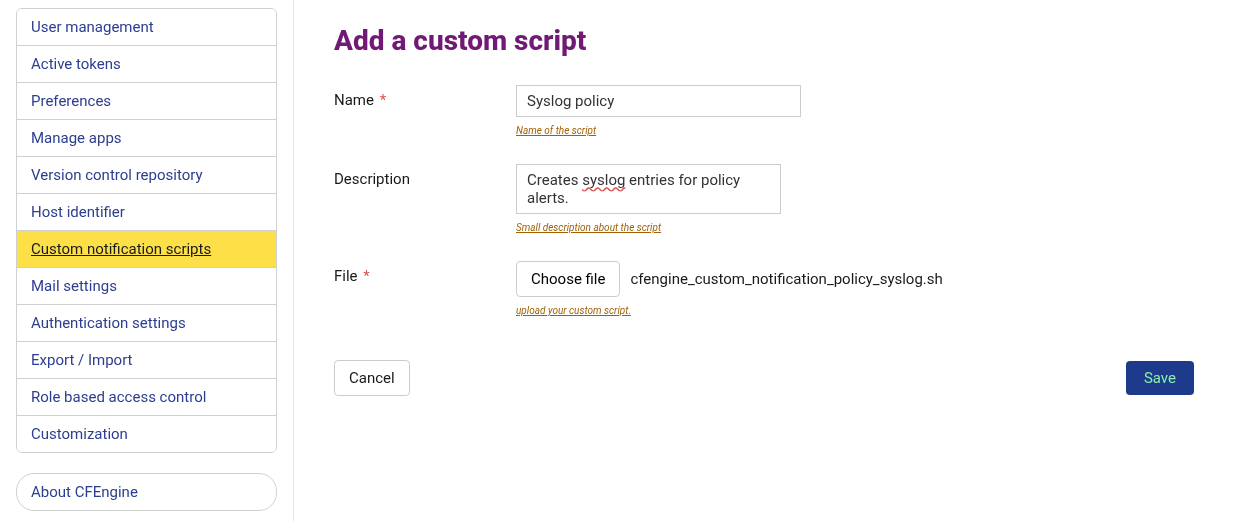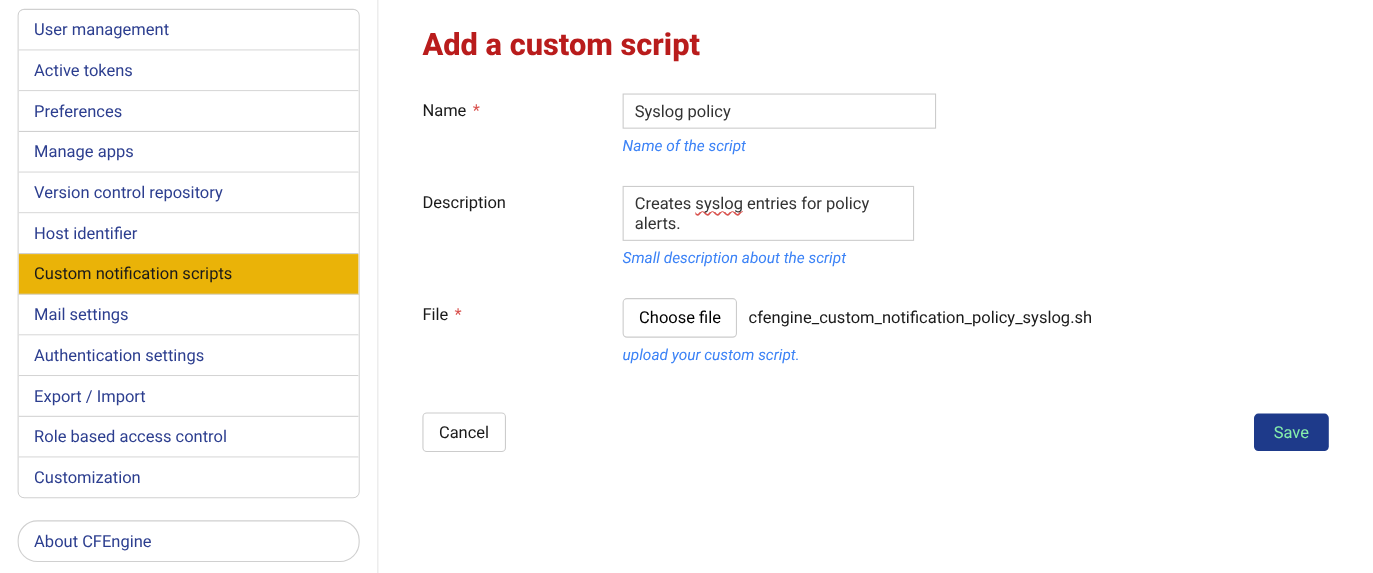--- a/index.html
+++ b/index.html
@@ -9,21 +9,21 @@
     }
     body {
       font-family: -apple-system, BlinkMacSystemFont, "Segoe UI", Roboto, "Helvetica Neue", Arial, sans-serif;
       background: #fff;
       color: #1a1a2e;
       width: 1248px;
       height: 521px;
       display: flex;
     }
     .sidebar {
-      width: 344px;
+      width: 294px;
       padding: 8px 16px 16px 16px;
       border-right: 1px solid #e5e5e5;
     }
     .nav-list {
       list-style: none;
       border: 1px solid #d0d0d0;
       border-radius: 6px;
       overflow: hidden;
       margin-bottom: 20px;
     }
@@ -33,21 +33,22 @@
       color: #2c3e8f;
       font-size: 15px;
       cursor: pointer;
       background: #fff;
     }
     .nav-item:last-child {
       border-bottom: none;
     }
     .nav-item.active {
       color: #1a1a1a;
-      background: #eab308;
+      background: #fde047;
+      text-decoration: underline;
     }
     .about-box {
       list-style: none;
       border: 1px solid #d0d0d0;
       border-radius: 18px;
       overflow: hidden;
     }
     .about-item {
       padding: 9px 14px;
       color: #2c3e8f;
@@ -55,21 +56,21 @@
       cursor: pointer;
     }
     .main {
       flex: 1;
       padding: 24px 40px 24px 40px;
       position: relative;
     }
     .page-title {
       font-size: 28px;
       font-weight: 800;
-      color: #b91c1c;
+      color: #701a75;
       margin-bottom: 28px;
     }
     .form-row {
       display: flex;
       align-items: flex-start;
       margin-bottom: 28px;
     }
     .form-label {
       width: 182px;
       text-align: left;
@@ -97,24 +98,25 @@
       width: 265px;
       height: 50px;
       padding: 6px 10px;
       border: 1px solid #ccc;
       font-size: 15px;
       font-family: inherit;
       color: #333;
       resize: both;
     }
     .help-text {
-      color: #3b82f6;
+      color: #a16207;
       font-style: italic;
-      font-size: 14px;
+      font-size: 10px;
       margin-top: 8px;
+      text-decoration: underline;
     }
     .file-row {
       display: flex;
       align-items: center;
       gap: 10px;
     }
     .choose-file-btn {
       padding: 8px 14px;
       border: 1px solid #ccc;
       border-radius: 4px;

